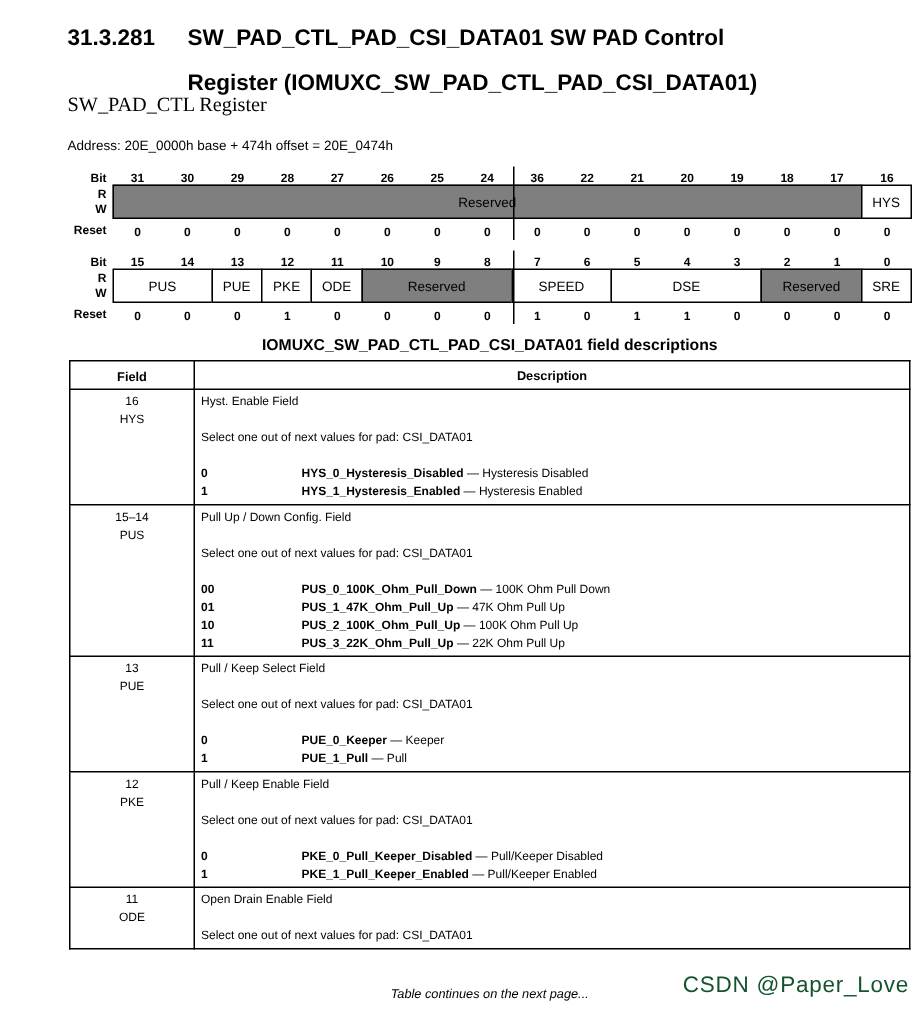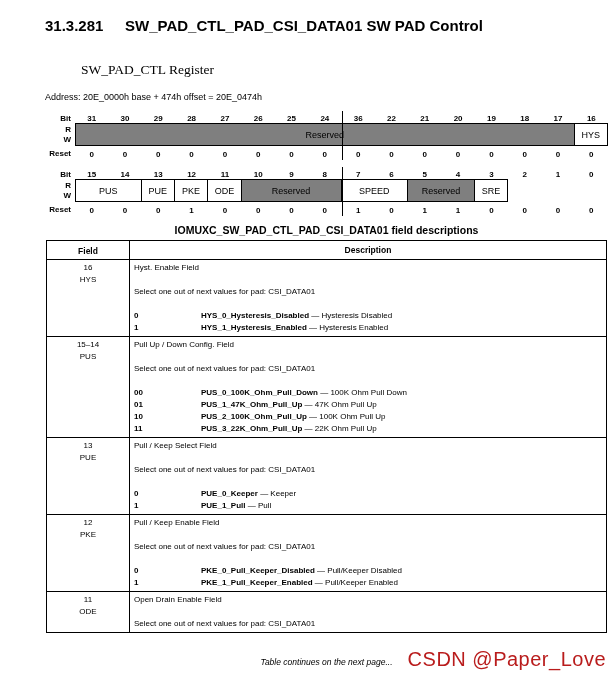--- a/index.html
+++ b/index.html
@@ -4,21 +4,21 @@
 <style>
   html,body{margin:0;padding:0;}
   body{
     width:611px;height:680px;background:#ffffff;position:relative;
     font-family:"Liberation Sans",sans-serif;color:#000;overflow:hidden;
   }
   
   .doc-title{position:absolute;left:45px;top:16px;display:flex;font-weight:bold;font-size:15px;line-height:19px;}
   .sec-num{width:80px;flex:0 0 80px;}
   .title-lines{display:flex;flex-direction:column;gap:11px;}
-  .subtitle{position:absolute;left:45px;top:62px;font-family:"Liberation Serif",serif;font-size:13.5px;margin-left:36px;}
+  .subtitle{position:absolute;left:45px;top:62px;font-family:"Liberation Serif",serif;font-size:13.5px;}
   .address{position:absolute;left:45px;top:92px;font-size:9px;}
 
   
   .reg-diagram{position:absolute;left:45px;top:111px;width:563px;}
   .reg-row-block{position:relative;margin-bottom:7px;}
   .rr-line{display:grid;grid-template-columns:30px repeat(16,1fr);}
   .rr-label{font-weight:bold;font-size:8px;text-align:right;padding-right:4px;}
   .rr-bits{height:12px;align-items:end;}
   .rr-bitnum{font-weight:bold;font-size:8px;text-align:center;}
   .rr-boxes{height:23px;}
@@ -43,29 +43,30 @@
   .field-table th,.field-table td{border:1px solid #000;vertical-align:top;padding:0;}
   .field-table th{font-weight:bold;font-size:8.5px;height:16px;vertical-align:middle;text-align:center;}
   .field-table .fcol{width:82px;text-align:center;padding-top:2px;line-height:12px;}
   .field-table .dcol{padding:2px 4px 2px 4px;line-height:12px;}
   .dl{min-height:12px;}
   .vl{display:flex;min-height:12px;}
   .vcode{flex:0 0 20px;font-weight:bold;}
   .vtext b{font-weight:bold;margin-left:47px;}
 
   .continuation{position:absolute;left:46px;top:657px;width:561px;text-align:center;font-style:italic;font-size:8.5px;}
-  .watermark{position:absolute;right:5px;top:648px;font-size:20px;color:#b91c1c;letter-spacing:0.5px;}
+  .watermark{position:absolute;right:5px;top:648px;font-size:15px;color:#14532d;letter-spacing:0.5px;}
 </style>
 </head>
 <body>
 
 <div class="doc-title">
   <span class="sec-num">31.3.281</span>
   <span class="title-lines">
     <span>SW_PAD_CTL_PAD_CSI_DATA01 SW PAD Control</span>
+    <span>Register (IOMUXC_SW_PAD_CTL_PAD_CSI_DATA01)</span>
   </span>
 </div>
 
 <div class="subtitle">SW_PAD_CTL Register</div>
 <div class="address">Address: 20E_0000h base + 474h offset = 20E_0474h</div>
 
 <div class="reg-diagram">
     <div class="reg-row-block">
       <div class="rr-line rr-bits">
         <div class="rr-label">Bit</div>
@@ -139,20 +140,21 @@
         <div class="rr-label rw">
           <span>R</span>
           <span>W</span>
         </div>
         <div class="rr-box" style="grid-column: span 2">PUS</div>
         <div class="rr-box" style="grid-column: span 1">PUE</div>
         <div class="rr-box" style="grid-column: span 1">PKE</div>
         <div class="rr-box" style="grid-column: span 1">ODE</div>
         <div class="rr-box reserved" style="grid-column: span 3">Reserved</div>
         <div class="rr-box" style="grid-column: span 2">SPEED</div>
+        <div class="rr-box" style="grid-column: span 3">DSE</div>
         <div class="rr-box reserved" style="grid-column: span 2">Reserved</div>
         <div class="rr-box" style="grid-column: span 1">SRE</div>
       </div>
       <div class="rr-line rr-reset">
         <div class="rr-label">Reset</div>
         <div class="rr-resetval">0</div>
         <div class="rr-resetval">0</div>
         <div class="rr-resetval">0</div>
         <div class="rr-resetval">1</div>
         <div class="rr-resetval">0</div>

